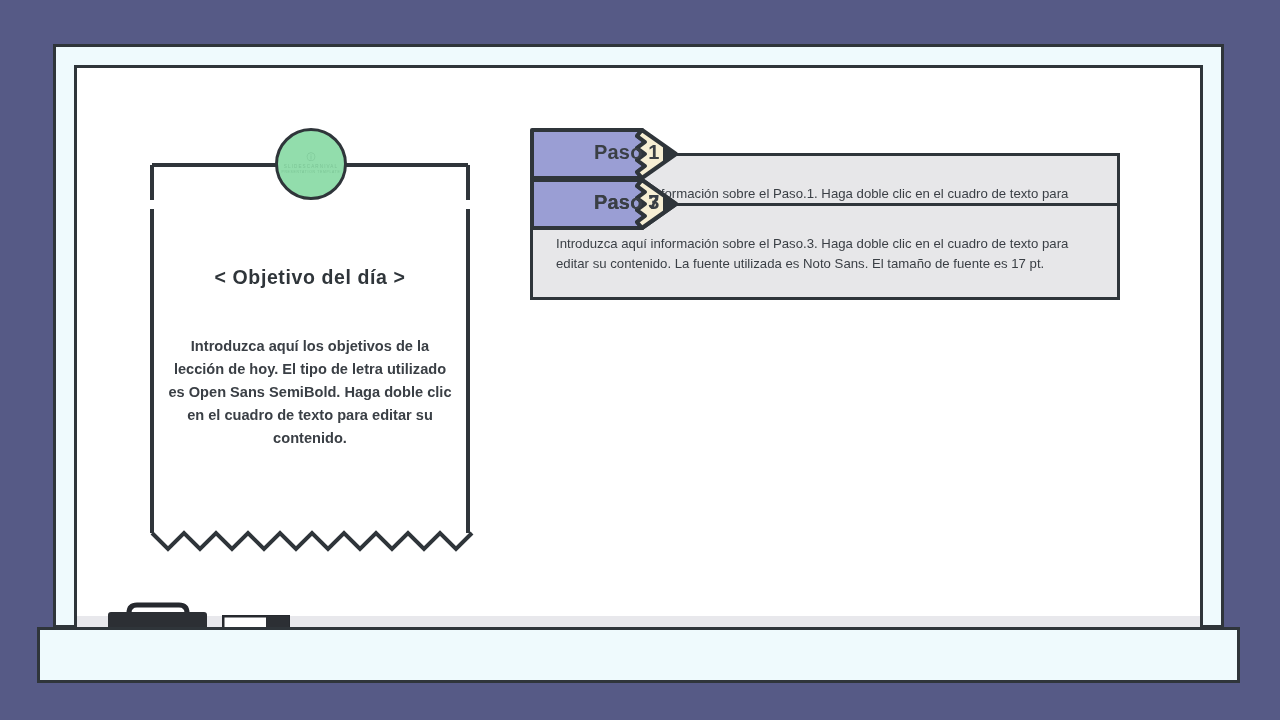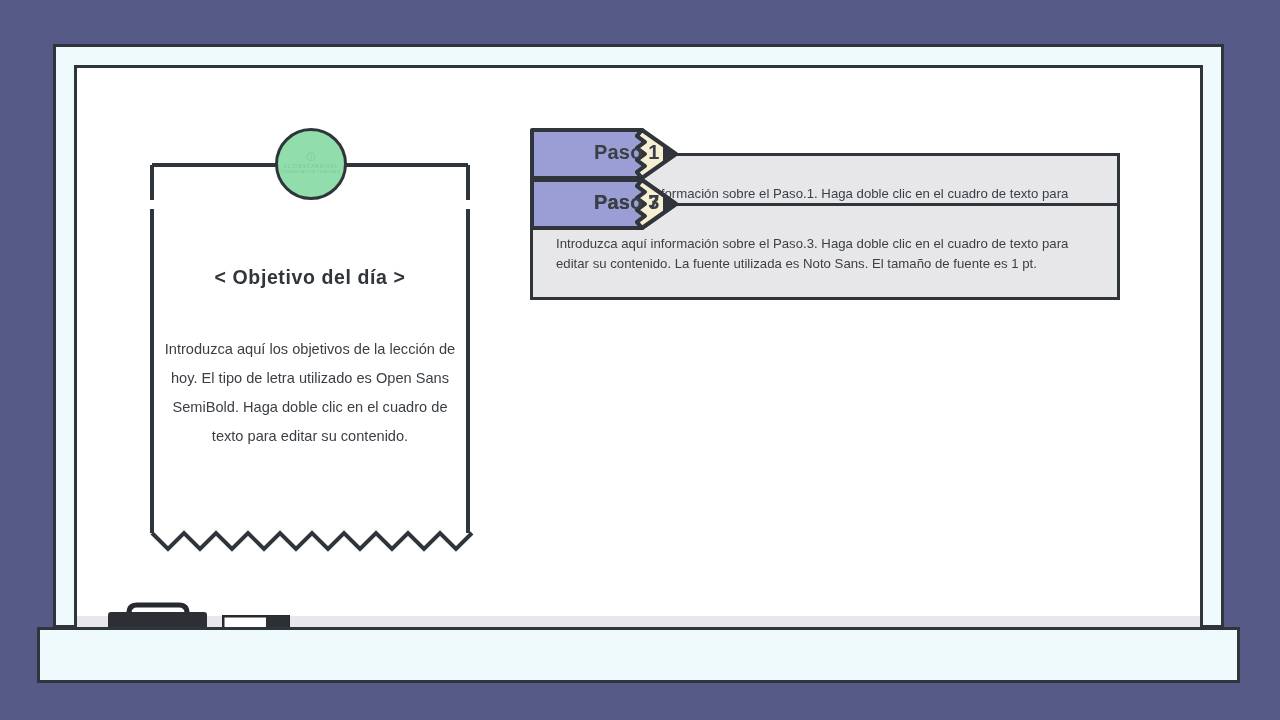--- a/index.html
+++ b/index.html
@@ -53,21 +53,21 @@
 
   .note-title{
     position:absolute; left:0; top:103px; width:320px;
     text-align:center;
     font-size:19.5px; font-weight:bold; letter-spacing:.6px;
     color:#2F353A;
   }
   .note-body{
     position:absolute; left:14px; top:172px; width:292px;
     text-align:center;
-    font-size:14.6px; font-weight:normal; line-height:29px;
+    font-size:14.6px; font-weight:bold; line-height:23px;
     color:#3A3F45;
   }
 
   
   .badge{
     position:absolute; left:275px; top:128px;
     width:72px; height:72px; border-radius:50%;
     background:#92DDAC; border:3px solid #2F353A;
     z-index:25;
     display:flex; flex-direction:column;
@@ -205,20 +205,20 @@
         <svg width="150" height="52" viewBox="0 0 150 52">
           <path d="M 2 2 L 112 2
                    L 107 8 L 115 14 L 107 20 L 115 26 L 107 32 L 115 38 L 107 44 L 112 50
                    L 2 50 Z" fill="#9A9ED4" stroke="#2F353A" stroke-width="4" stroke-linejoin="round"></path>
           <path d="M 112 2 L 146 26 L 112 50
                    L 107 44 L 115 38 L 107 32 L 115 26 L 107 20 L 115 14 L 107 8 Z" fill="#F7EFD4" stroke="#2F353A" stroke-width="4" stroke-linejoin="round"></path>
           <path d="M 133 17 L 146 26 L 133 35 Z" fill="#2F353A"></path>
         </svg>
       </div>
       <div class="pencil-label">Paso 7</div>
-      <div class="step-text">Introduzca aquí información sobre el Paso.3. Haga doble clic en el cuadro de texto para editar su contenido. La fuente utilizada es Noto Sans. El tamaño de fuente es 1 pt.</div>
+      <div class="step-text">Introduzca aquí información sobre el Paso.3. Haga doble clic en el cuadro de texto para editar su contenido. La fuente utilizada es Noto Sans. El tamaño de fuente es 17 pt.</div>
     </div>
 
   </div>
 
   <div class="board-tray"></div>
 
 </div>
 
 </body></html>

